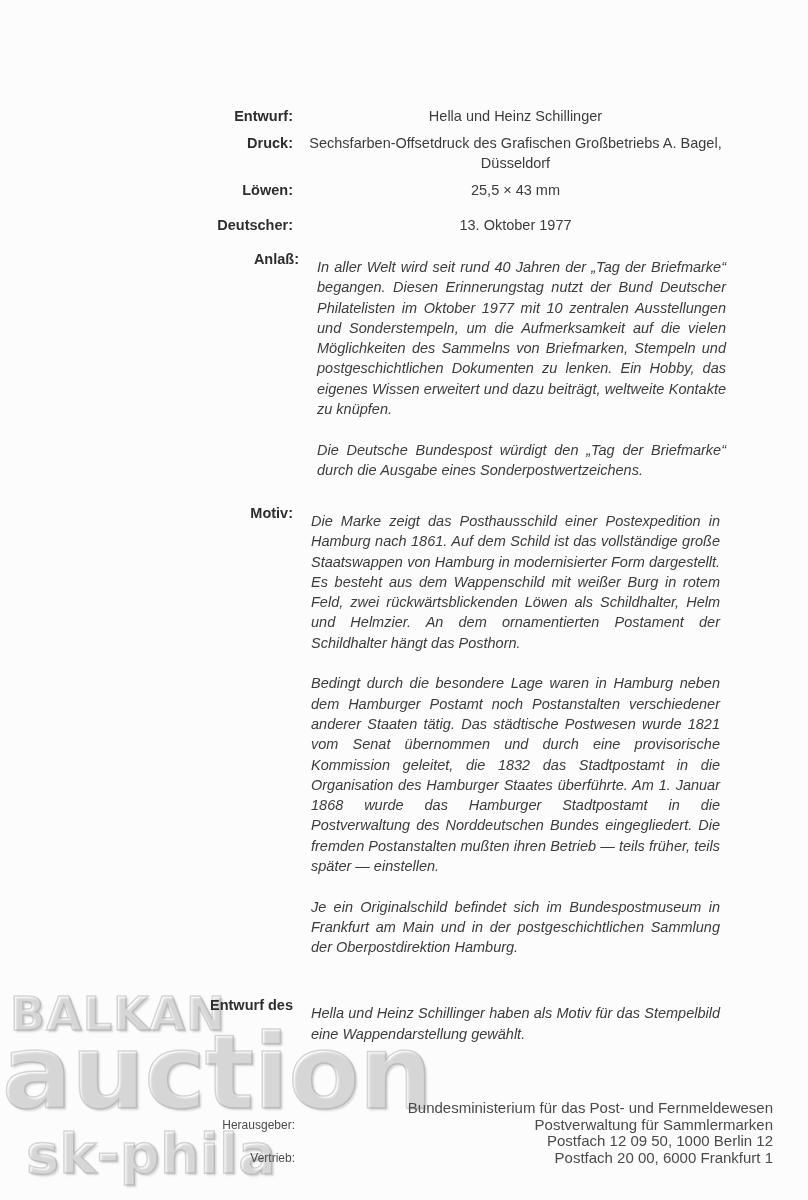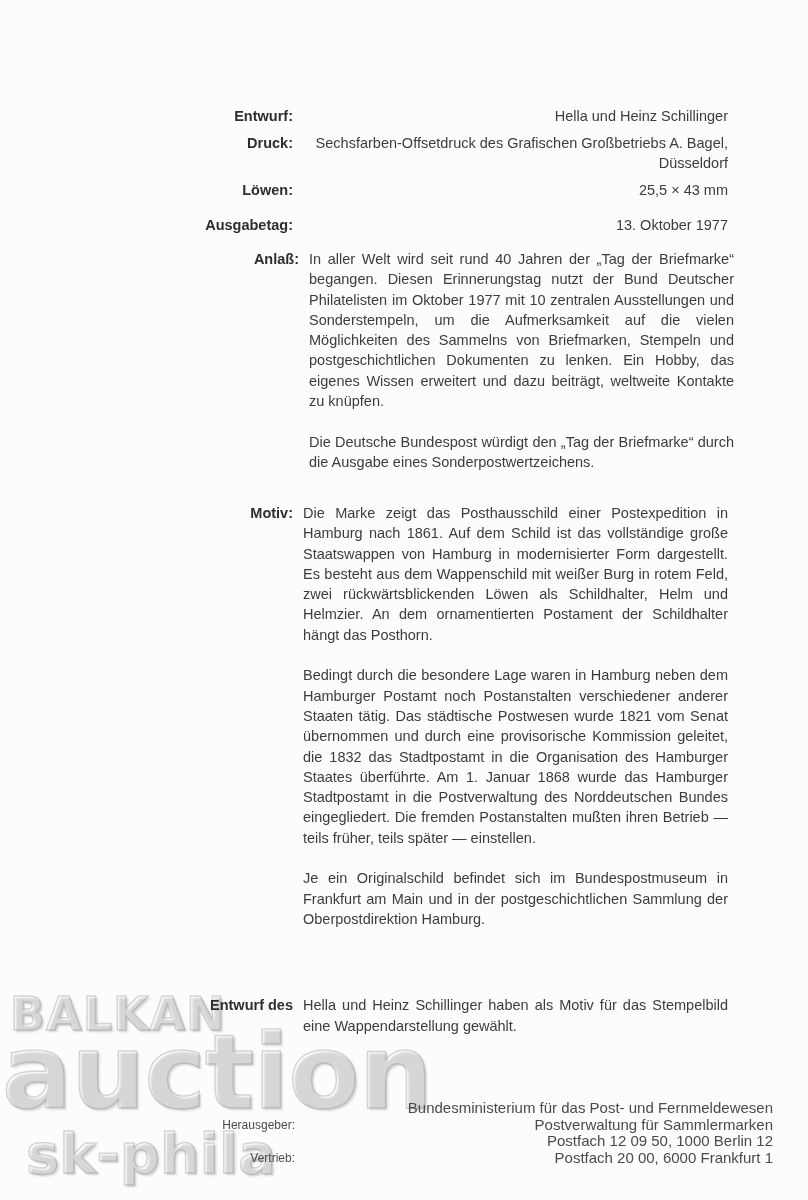--- a/index.html
+++ b/index.html
@@ -97,27 +97,28 @@
     width: 425px;
     flex: 0 0 425px;
     font-size: 14.5px;
     line-height: 20.3px;
     color: #3c3c3c;
     text-align: justify;
     text-justify: inter-word;
     hyphens: none;
   }
   .text-col.left {
-    text-align: right;
+    text-align: center;
   }
 
   .para {
-    margin: 0;
+    margin: 8px;
     text-align: justify;
     text-align-last: left;
+    font-style: italic;
   }
   .para + .para {
     margin-top: 20.3px;
   }
 
   
   .blk { position: absolute; left: 0; width: 808px; }
 
   #blk-entwurf        { top: 106px; }
   #blk-druck          { top: 133px; }
@@ -178,21 +179,21 @@
       <div class="label-col">Druck:</div>
       <div class="text-col left">Sechsfarben-Offsetdruck des Grafischen Großbetriebs A. Bagel, Düsseldorf</div>
     </div>
 
     <div class="blk row" id="blk-groesse">
       <div class="label-col">Löwen:</div>
       <div class="text-col left">25,5 × 43 mm</div>
     </div>
 
     <div class="blk row" id="blk-ausgabetag">
-      <div class="label-col">Ausgabetag:</div>
+      <div class="label-col">Deutscher:</div>
       <div class="text-col left">13. Oktober 1977</div>
     </div>
 
     <div class="blk row" id="blk-anlass">
       <div class="label-col">Anlaß:</div>
       <div class="text-col">
         <p class="para">In aller Welt wird seit rund 40 Jahren der „Tag der Briefmarke“ begangen. Diesen Erinnerungstag nutzt der Bund Deutscher Philatelisten im Oktober 1977 mit 10 zentralen Ausstellungen und Sonderstempeln, um die Aufmerksamkeit auf die vielen Möglichkeiten des Sammelns von Briefmarken, Stempeln und postgeschichtlichen Dokumenten zu lenken. Ein Hobby, das eigenes Wissen erweitert und dazu beiträgt, weltweite Kontakte zu knüpfen.</p>
         <p class="para">Die Deutsche Bundespost würdigt den „Tag der Briefmarke“ durch die Ausgabe eines Sonderpostwertzeichens.</p>
       </div>
     </div>

